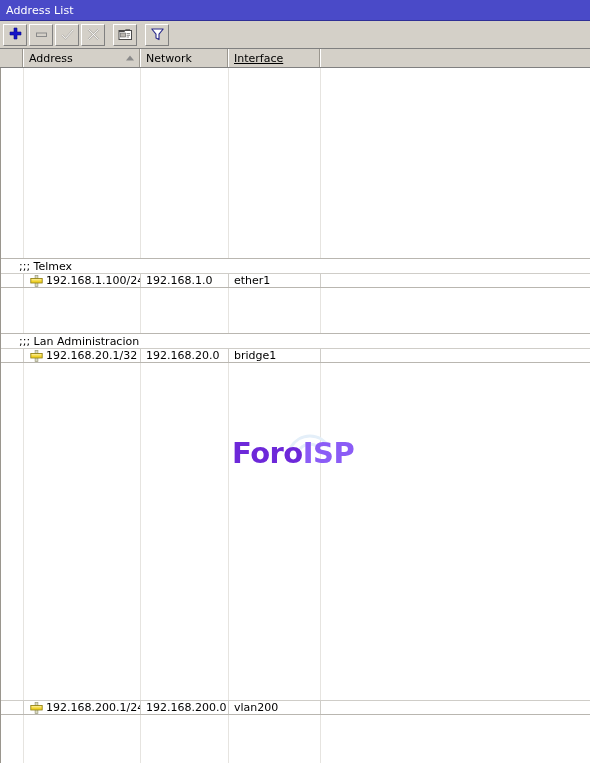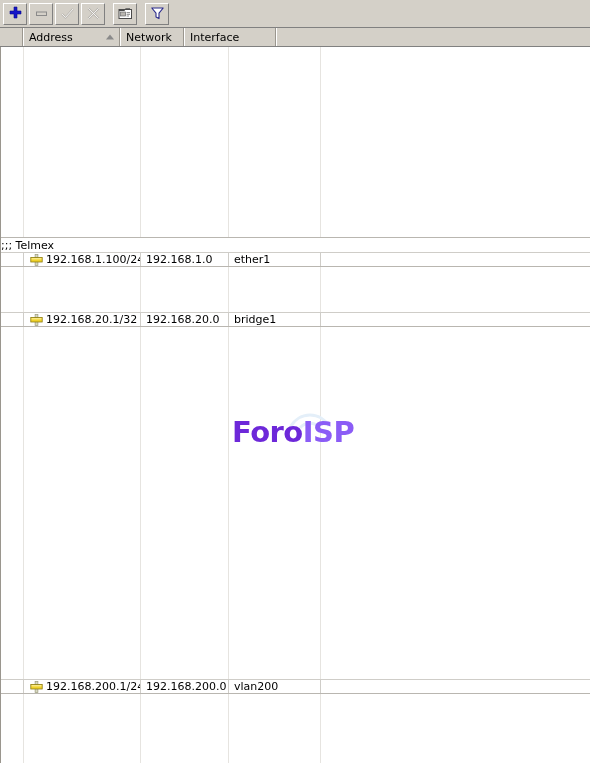--- a/index.html
+++ b/index.html
@@ -92,23 +92,23 @@
     align-items: center;
     padding-left: 5px;
     font-size: 11px;
     color: #000;
     position: relative;
     overflow: hidden;
     white-space: nowrap;
     cursor: default;
   }
   .ch.icon-col { width: 23px; padding-left: 0; border-left: none; }
-  .ch.c-address { width: 97px; }
-  .ch.c-network { width: 64px; }
-  .ch.c-interface { width: 92px; }
+  .ch.c-address { width: 117px; }
+  .ch.c-network { width: 88px; }
+  .ch.c-interface { width: 92px; text-decoration: underline; }
   .ch.c-rest { flex: 1 1 auto; border-right: none; }
   .sort-arrow {
     position: absolute;
     right: 5px;
     top: 50%;
     transform: translateY(-50%);
     width: 0; height: 0;
     border-left: 4px solid transparent;
     border-right: 4px solid transparent;
     border-bottom: 5px solid #8a8a8a;
@@ -176,21 +176,21 @@
     padding-left: 0;
     justify-content: center;
     border-right: 1px solid #cfcdc8;
   }
   .cell.c-address { width: 117px; }
   .cell.c-network { width: 88px; }
   .cell.c-interface { width: 92px; }
   .cell.c-rest { flex: 1 1 auto; border-right: none; }
 
   .comment-text {
-    padding-left: 0;
+    padding-left: 18px;
     color: #000;
     white-space: nowrap;
   }
 
   
   .addr-icon {
     position: relative;
     width: 13px;
     height: 12px;
     margin-left: 6px;
@@ -219,20 +219,23 @@
   }
   .wm-foro { color: #6d28d9; }
   .wm-isp  { color: #8b5cf6; }
   .wm-arc  { position: absolute; left: 55px; top: 0px; }
 </style>
 </head>
 <body>
 
 <div class="window">
 
+  <div class="titlebar">
+    <span>Address List</span>
+  </div>
 
   <div class="toolbar">
 
     <div class="tb-btn" title="Add">
       <svg class="gl" width="15" height="15" viewBox="0 0 15 15">
         <path d="M6 1 h3 v4 h4 v3 h-4 v4 h-3 v-4 h-4 v-3 h4 z" fill="#1515c8" stroke="#0a0a8c" stroke-width="0.6"></path>
       </svg>
     </div>
 
     <div class="tb-btn" title="Remove">
@@ -330,20 +333,23 @@
           <span>192.168.1.0</span>
         </div>
         <div class="cell c-interface">
           <span>ether1</span>
         </div>
         <div class="cell c-rest"></div>
       </div>
     </div>
 
     <div class="grp" style="top:265px">
+      <div class="row comment">
+        <span class="comment-text">;;; Lan Administracion</span>
+      </div>
       <div class="row data">
         <div class="cell icon-col"></div>
         <div class="cell c-address" style="padding-left:0">
           <span class="addr-icon">
             <svg width="13" height="12" viewBox="0 0 13 12">
               <rect x="5.1" y="0.5" width="2.8" height="11" fill="#d8d8c0" stroke="#9a9a7a" stroke-width="0.7"></rect>
               <rect x="0.8" y="3.4" width="11.4" height="4.6" fill="#f0d22a" stroke="#8a7a12" stroke-width="0.8"></rect>
               <rect x="1.6" y="4.1" width="9.8" height="1.3" fill="#fbeb8e"></rect>
             </svg>
           </span>

